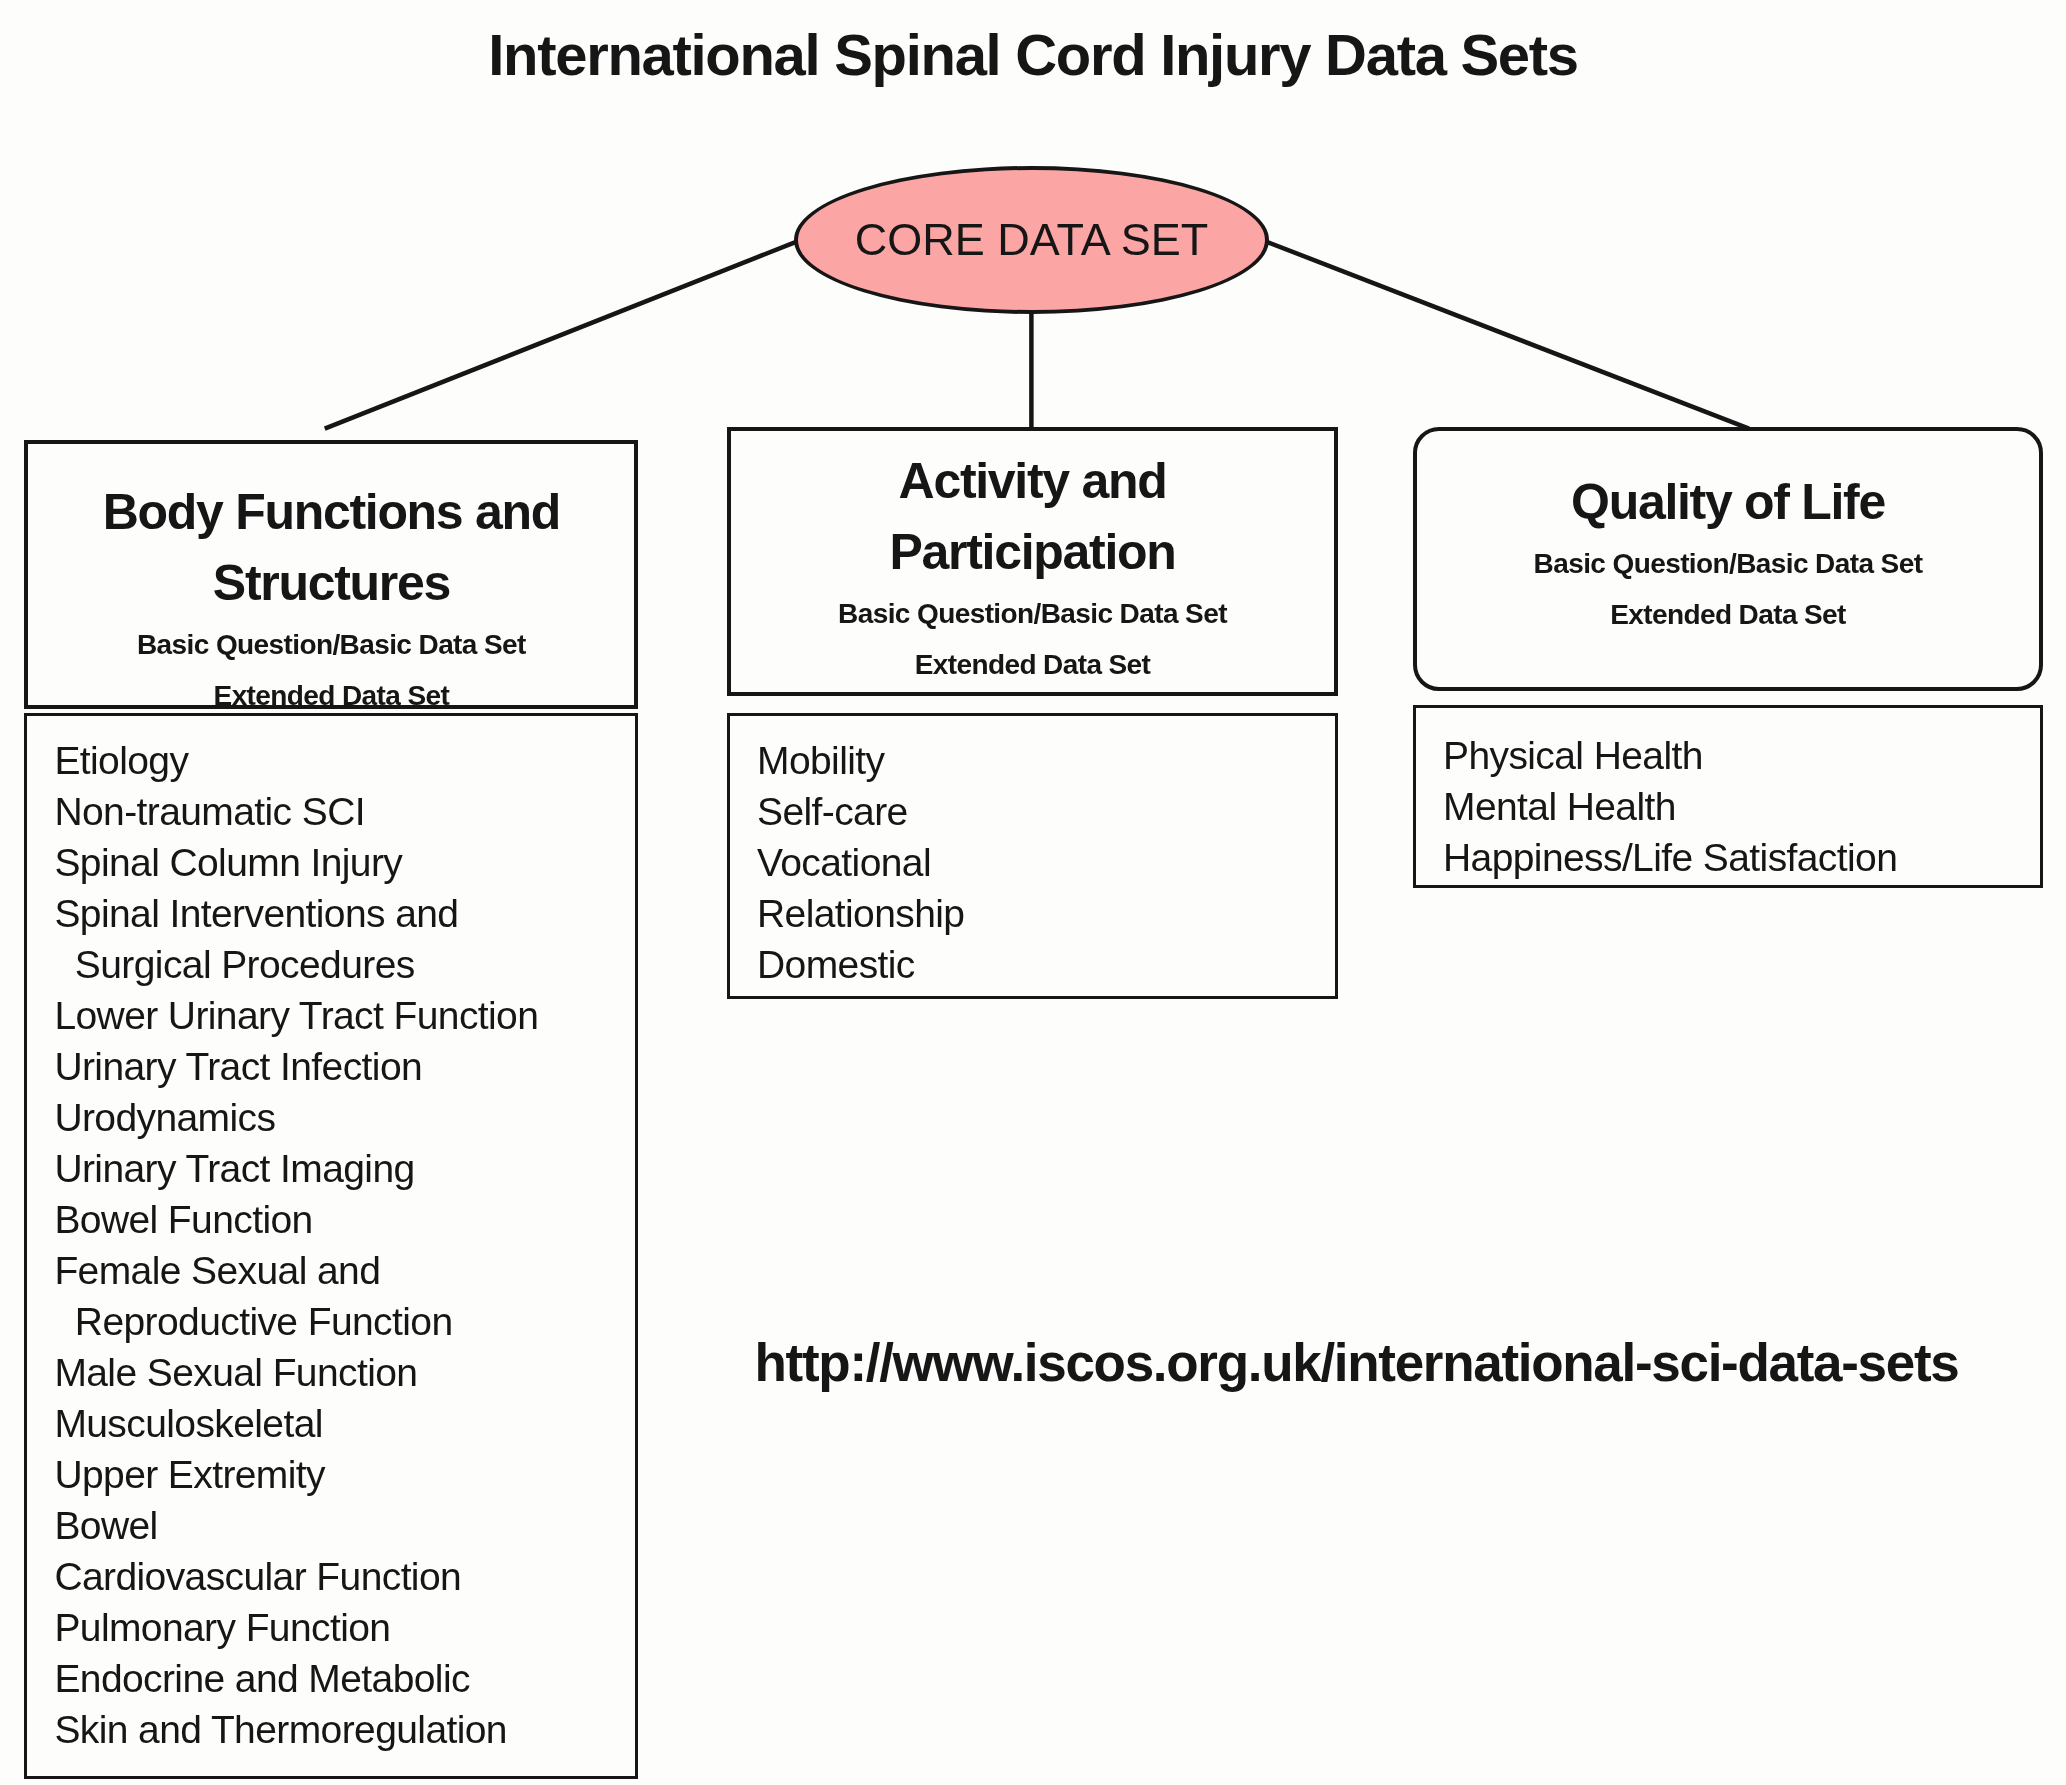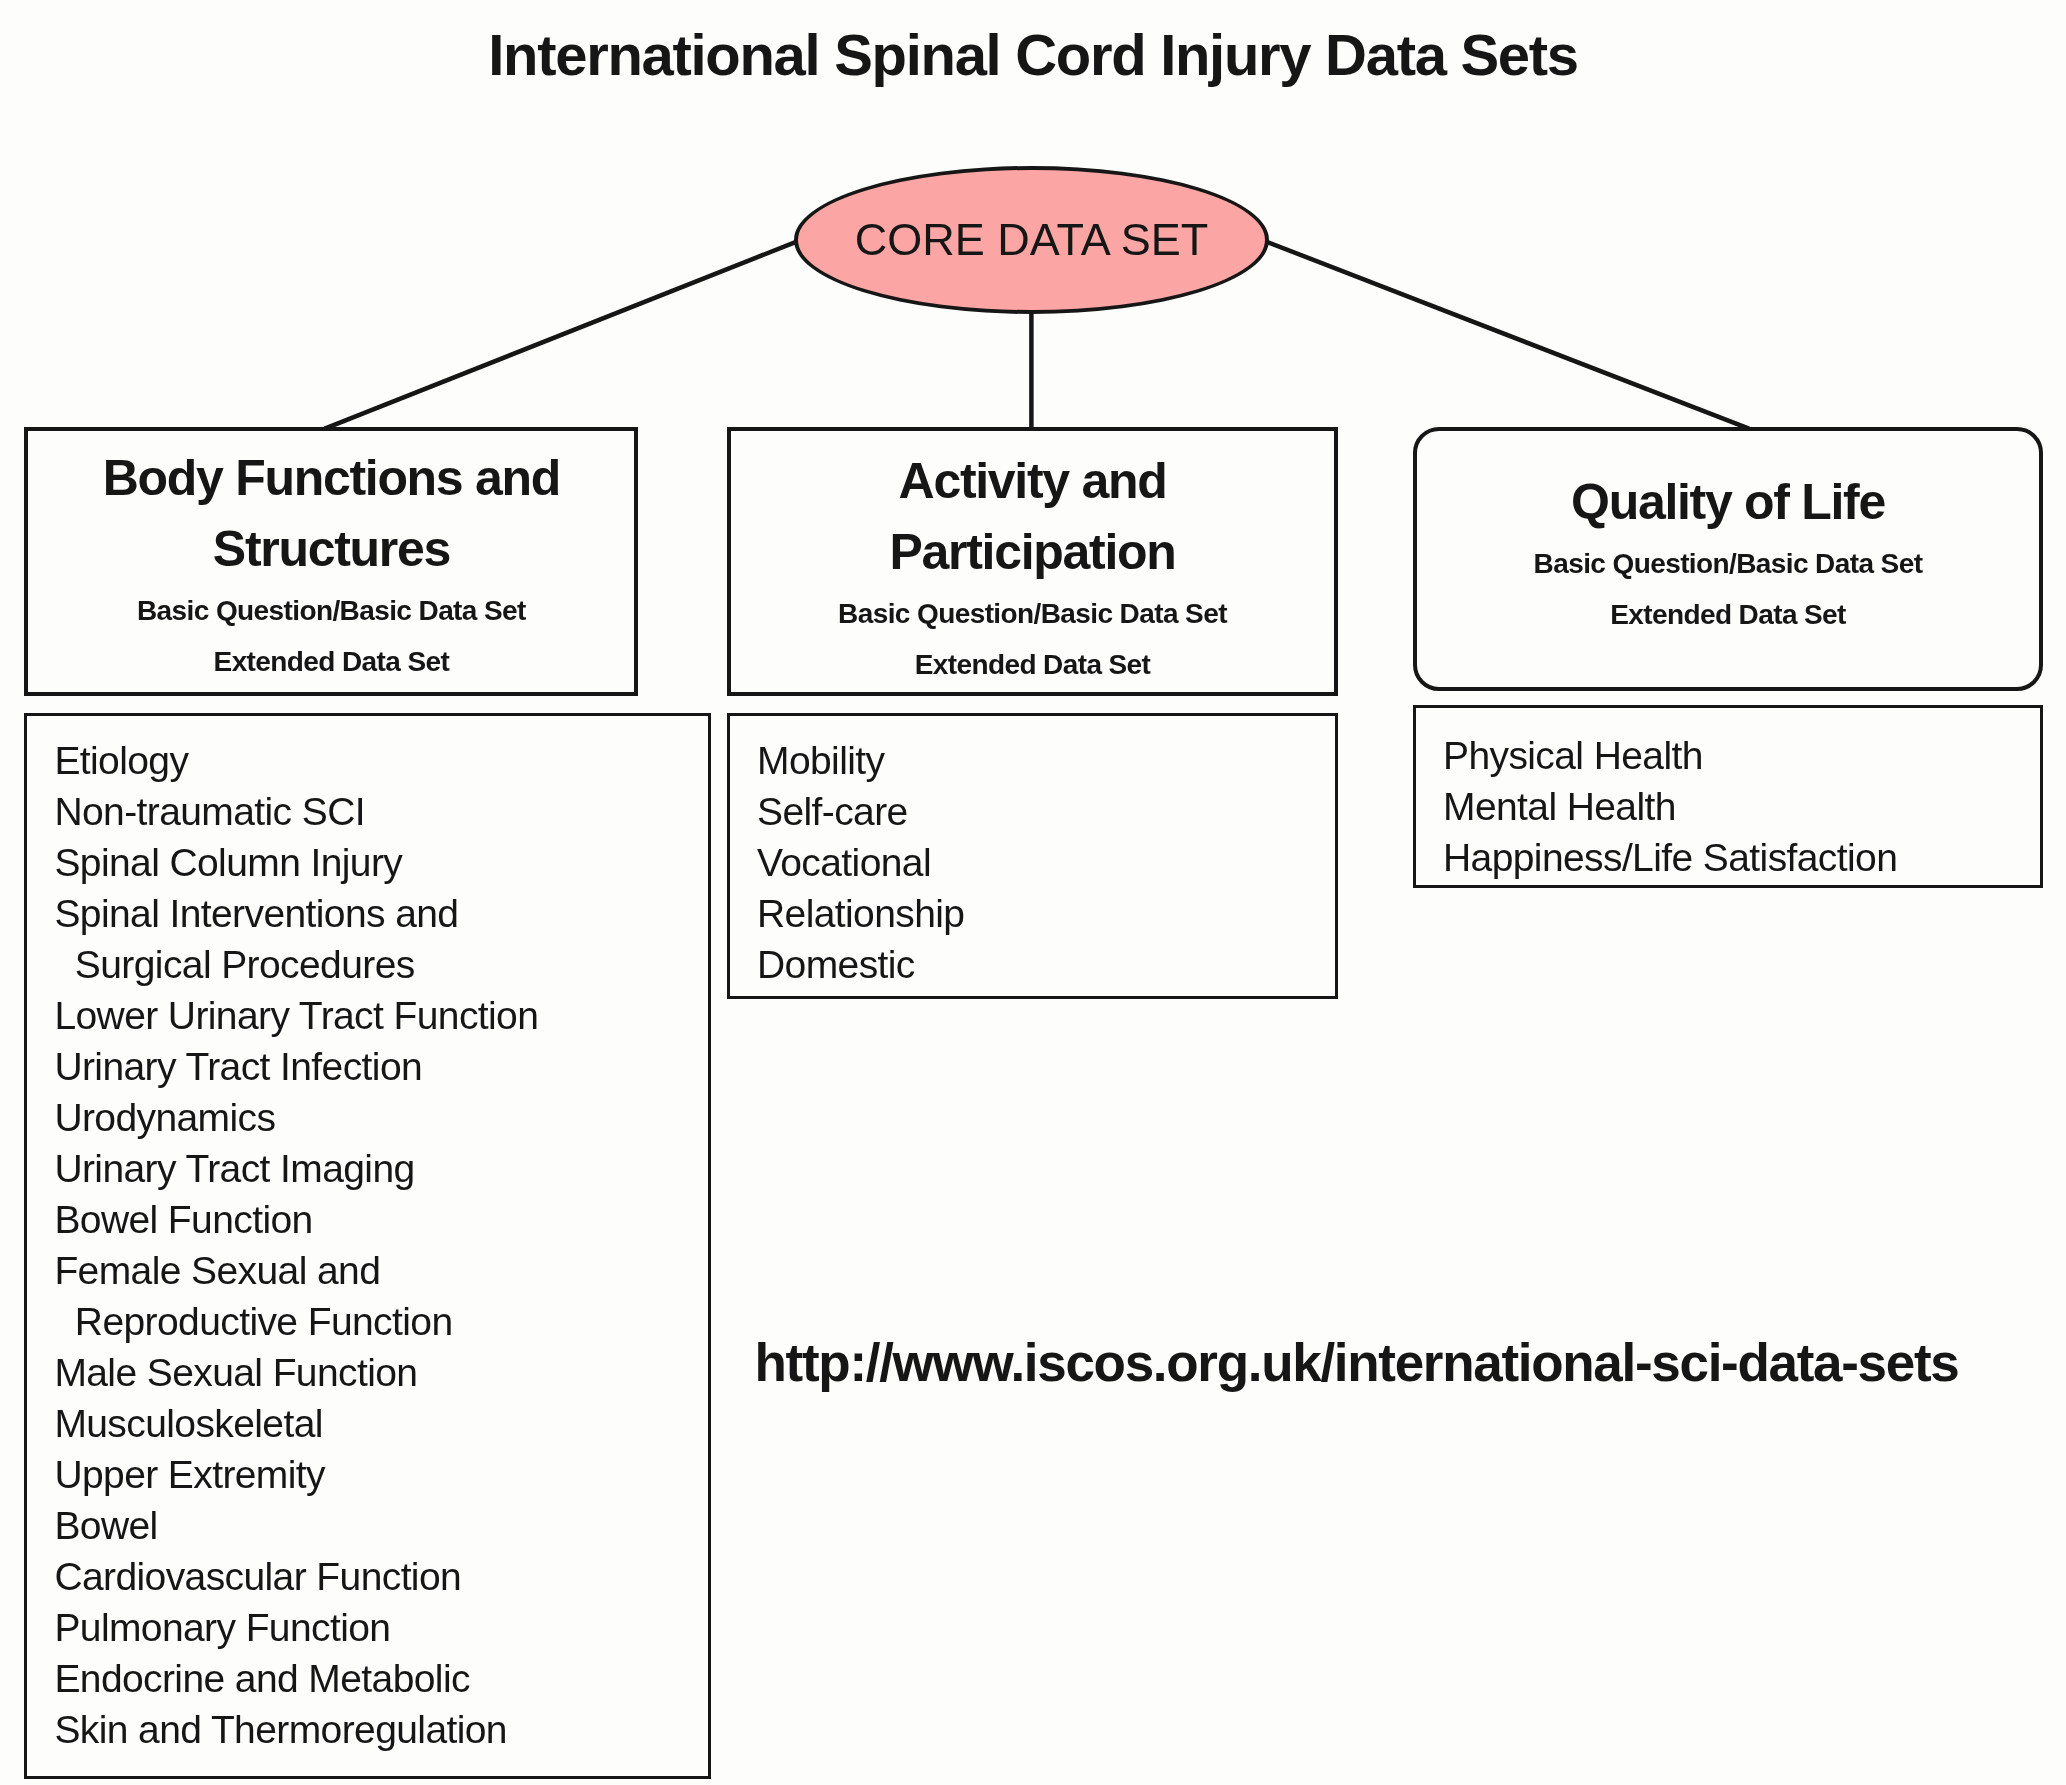--- a/index.html
+++ b/index.html
@@ -69,31 +69,31 @@
     line-height: 71px;
     letter-spacing: -1.3px;
     white-space: pre-line;
   }
   .hdr-box .hdr-sub {
     font-size: 28px;
     font-weight: 700;
     line-height: 51px;
     letter-spacing: -0.6px;
   }
-  .hdr-col0 { left: 24.4px;   top: 415px; width: 614px; height: 269px; padding-top: 12px; }
+  .hdr-col0 { left: 24.4px;   top: 428px; width: 614px; height: 269px; padding-top: 33px; }
   .hdr-col1 { left: 727px; top: 415px; width: 611px; height: 269px; padding-top: 15.4px; }
   .hdr-col2 { left: 1413px; top: 415px; width: 630px; height: 264px; padding-top: 36px; border-radius: 26px; }
   .list-box {
     position: absolute;
     box-sizing: border-box;
     border: 3.9px solid #161616;
     background: #fdfdfb;
     z-index: 2;
   }
-  .list-col0 { left: 24.4px;   top: 701px; width: 687px; height: 1066px; padding: 19.3px 10.3px 0 27px; }
+  .list-col0 { left: 24.4px;   top: 701px; width: 614px; height: 1066px; padding: 19.3px 10.3px 0 27px; }
   .list-col1 { left: 727px; top: 701px; width: 611px; height: 286px;  padding: 19.3px 10.3px 0 27px; }
   .list-col2 { left: 1413px; top: 693px; width: 630px; height: 183px;  padding: 22px 10.3px 0 27px; }
   .row {
     font-size: 39px;
     font-weight: 400;
     line-height: 51px;
     letter-spacing: -0.6px;
     white-space: pre;
   }
   .url {

